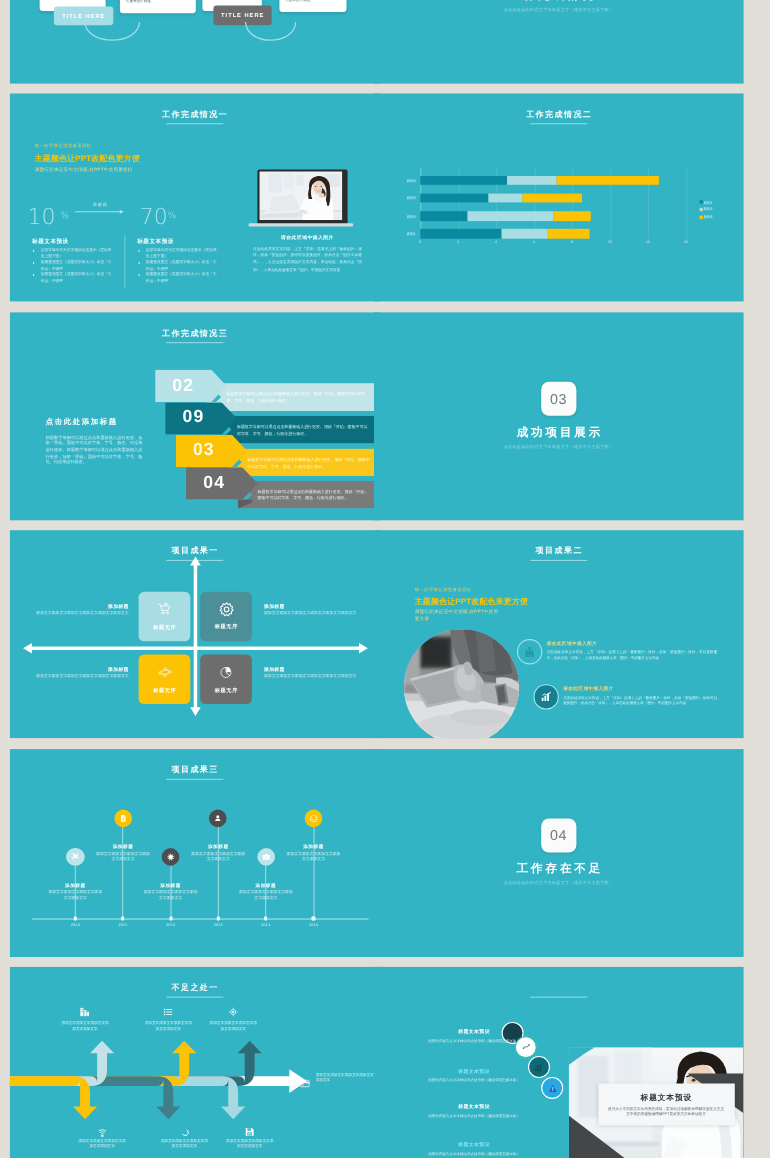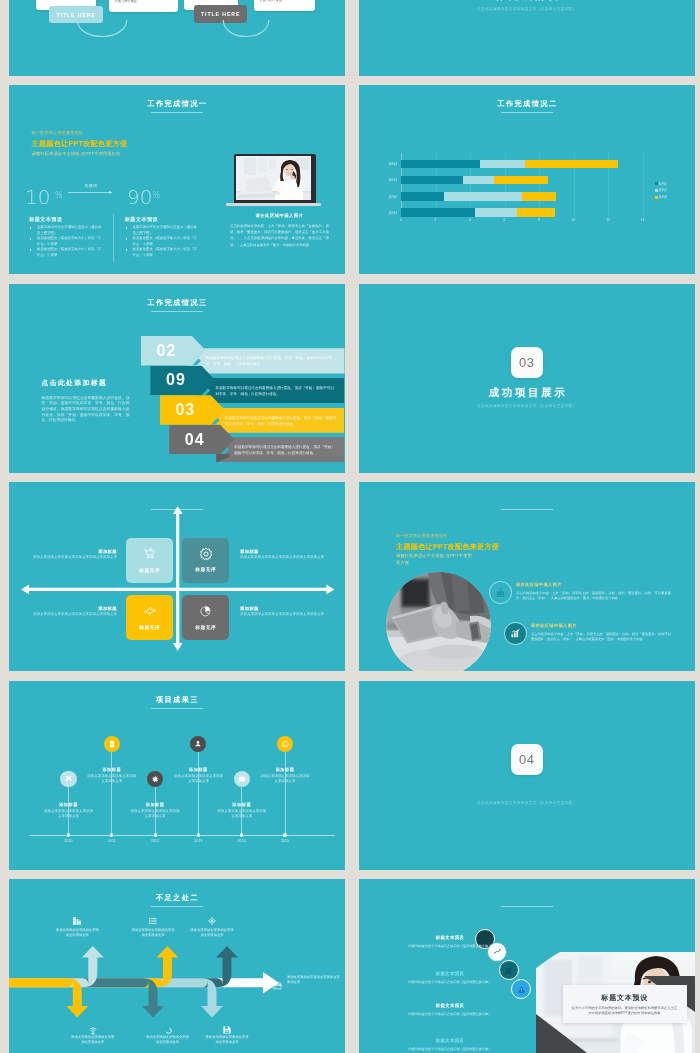--- a/index.html
+++ b/index.html
@@ -1,20 +1,20 @@
 <!DOCTYPE html>
 <html><head>
 <meta charset="utf-8">
 <style>
   html,body{margin:0;padding:0;}
   body{width:700px;height:1053px;background:#e2ded8;
        font-family:"Liberation Sans","DejaVu Sans",sans-serif;overflow:hidden;}
   #page{position:relative;width:700px;height:1053px;overflow:hidden;background:#e2ded8;}
   .slide{position:absolute;width:335.5px;height:189px;background:#33b4c4;overflow:hidden;}
-  .c0{left:9px;} .c1{left:359px;}
+  .c0{left:9px;} .c1{left:340px;}
   .r0{top:-113.5px;} .r1{top:85px;} .r2{top:283.5px;} .r3{top:482px;} .r4{top:680.5px;} .r5{top:879px;}
 
   
   #wm{position:absolute;left:0;top:0;width:700px;height:1053px;pointer-events:none;z-index:40;}
 
   
   .stitle{position:absolute;left:0;right:0;top:14px;text-align:center;color:#ffffff;
           font-size:7.3px;font-weight:bold;letter-spacing:1.3px;text-indent:1.3px;line-height:9px;white-space:nowrap;}
   .srule{position:absolute;left:50%;top:27px;width:52px;height:1px;margin-left:-26px;background:#8fd9e2;}
 
@@ -132,21 +132,21 @@
 </div>
 <div class="slide c0 r1">
   <div class="stitle">工作完成情况一</div>
   <div class="srule"></div>
 
   <div class="ws-small" style="left:22.5px;top:44.5px;">统一的字体让浏览者更轻松</div>
   <div class="ws-big" style="left:22.5px;top:54px;">主题颜色让PPT改配色更方便</div>
   <div class="ws-sub" style="left:22.5px;top:65.5px;">调整行距来适应中文排版,在PPT中使用更轻松</div>
 
   <div class="ws-num" style="left:16px;top:101px;font-size:20px;"><span>10</span><span style="font-size:8px;margin-left:4.5px;vertical-align:6px;">%</span></div>
-  <div class="ws-num" style="left:118px;top:101px;font-size:20px;"><span>90</span><span style="font-size:8px;vertical-align:6px;">%</span></div>
+  <div class="ws-num" style="left:118px;top:101px;font-size:20px;"><span>70</span><span style="font-size:8px;vertical-align:6px;">%</span></div>
   <div class="ws-arrowlabel" style="left:57px;top:98px;width:50px;text-align:center;">关键词</div>
   <svg style="position:absolute;left:59px;top:104.5px;" width="47" height="5">
     <path d="M0 2.5H42" stroke="#bde9ef" stroke-width="0.8"></path>
     <path d="M41 .9l3.4 1.6L41 4.1z" fill="#bde9ef"></path>
   </svg>
 
   <div class="ws-colhead" style="left:20.2px;top:130.8px;">标题文本预设</div>
   <div class="ws-bullets" style="left:20.5px;top:140.2px;width:74px;">
     <div class="bl"><i></i><span>全部字体均可为文字增加点击显示（建议单</span></div>
     <div class="bl2">击上图下图）</div>
@@ -291,20 +291,21 @@
       </div>
 </div>
 <div class="slide c1 r2">
   <div class="sd-box" style="top:63.5px;">
     <div class="sd-num">03</div>
   </div>
   <div class="sd-title" style="top:102.5px;">成功项目展示</div>
   <div class="sd-sub" style="top:119.5px;">点击此处编辑内容文字本标题文字（建议单句主题字数）</div>
 </div>
 <div class="slide c0 r3">
+  <div class="stitle">项目成果一</div>
   <div class="srule"></div>
 
   <svg style="position:absolute;left:0;top:0;" width="335.5" height="189">
     <path d="M168.7 24 L173.5 32 L170.3 32 L170.3 161 L173.5 161 L168.7 169 L163.9 161 L167.1 161 L167.1 32 L163.9 32 Z" fill="#ffffff"></path>
     <path d="M12 107.4 L20 102.6 L20 105.8 L317.4 105.8 L317.4 102.6 L325.4 107.4 L317.4 112.2 L317.4 109 L20 109 L20 112.2 Z" fill="#ffffff"></path>
   </svg>
 
   <div class="mx-tile" style="left:117.3px;top:56px;width:47px;height:45.2px;background:#a8dde4;">
     <div style="position:absolute;left:50%;margin-left:-7px;top:9px;"><svg viewBox="0 0 24 24" width="14" height="14" fill="none" stroke="#ffffff" stroke-width="1.25" stroke-linecap="round" stroke-linejoin="round">
             <path d="M2 4.2h2.6l2.6 9.6h9.6l2.4-7.2H5.4"></path>
@@ -344,20 +345,21 @@
   <div class="mx-head" style="left:22px;top:66.5px;width:86px;text-align:right;">添加标题</div>
   <div class="mx-body" style="left:22px;top:73px;width:86px;text-align:right;">添加文字添加文字添加文字添加文字添加文字添加文字</div>
   <div class="mx-head" style="left:231px;top:66.5px;width:86px;">添加标题</div>
   <div class="mx-body" style="left:231px;top:73px;width:86px;">添加文字添加文字添加文字添加文字添加文字添加文字</div>
   <div class="mx-head" style="left:22px;top:123.5px;width:86px;text-align:right;">添加标题</div>
   <div class="mx-body" style="left:22px;top:130px;width:86px;text-align:right;">添加文字添加文字添加文字添加文字添加文字添加文字</div>
   <div class="mx-head" style="left:231px;top:123.5px;width:86px;">添加标题</div>
   <div class="mx-body" style="left:231px;top:130px;width:86px;">添加文字添加文字添加文字添加文字添加文字添加文字</div>
 </div>
 <div class="slide c1 r3">
+  <div class="stitle">项目成果二</div>
   <div class="srule"></div>
 
   <div class="ws-small" style="left:37px;top:51px;">统一的字体让浏览者更轻松</div>
   <div class="ws-big" style="left:37px;top:59.5px;">主题颜色让PPT改配色来更方便</div>
   <div class="ws-sub" style="left:37px;top:71px;width:80px;line-height:6.5px;">调整行距来适应中文排版,在PPT中使用更方便</div>
 
   <div class="pl-circle" style="left:27px;top:89.5px;width:105px;height:105px;">
     <svg viewBox="0 0 100 100" width="105" height="105">
       <defs>
             <clipPath id="pc2">
@@ -502,24 +504,25 @@
           </svg>
         </div>
         <div class="tl-head" style="left:250px;top:86.5px;width:52px;">添加标题</div>
         <div class="tl-body" style="left:250px;top:93px;width:52px;">添加文字添加文字添加文字添加文字添加文字</div>
       </div>
 </div>
 <div class="slide c1 r4">
   <div class="sd-box" style="top:63.5px;">
     <div class="sd-num">04</div>
   </div>
+  <div class="sd-title" style="top:102.5px;">工作存在不足</div>
   <div class="sd-sub" style="top:119.5px;">点击此处编辑内容文字本标题文字（建议单句主题字数）</div>
 </div>
 <div class="slide c0 r5">
-  <div class="stitle">不足之处二</div>
+  <div class="stitle">不足之处一</div>
   <div class="srule"></div>
   <svg style="position:absolute;left:0;top:0;" width="335.5" height="189">
     <path d="M-4,99.3 L254,99.3 L254,93.0 L270,103.8 L254,114.6 L254,108.3 L-4,108.3 Z" fill="#ffffff"></path>
     <path d="M-4.0,108.3 L207.5,108.3 Q222.5,108.3 222.5,93.3 L222.5,78.6 L229.0,78.6 L218.0,67.1 L207.0,78.6 L213.5,78.6 L213.5,105.3 Q213.5,99.3 207.5,99.3 L-4.0,99.3 Z" fill="#2f6b77"></path>
     <path d="M-4.0,99.3 L192.5,99.3 Q207.5,99.3 207.5,114.3 L207.5,127.0 L214.0,127.0 L203.0,138.5 L192.0,127.0 L198.5,127.0 L198.5,102.3 Q198.5,108.3 192.5,108.3 L-4.0,108.3 Z" fill="#a8d8e0"></path>
     <path d="M-4.0,108.3 L148.0,108.3 Q163.0,108.3 163.0,93.3 L163.0,78.6 L169.5,78.6 L158.5,67.1 L147.5,78.6 L154.0,78.6 L154.0,105.3 Q154.0,99.3 148.0,99.3 L-4.0,99.3 Z" fill="#fbc304"></path>
     <path d="M-4.0,99.3 L133.5,99.3 Q148.5,99.3 148.5,114.3 L148.5,127.0 L155.0,127.0 L144.0,138.5 L133.0,127.0 L139.5,127.0 L139.5,102.3 Q139.5,108.3 133.5,108.3 L-4.0,108.3 Z" fill="#3f7f8a"></path>
     <path d="M-4.0,108.3 L73.3,108.3 Q88.3,108.3 88.3,93.3 L88.3,78.6 L94.8,78.6 L83.8,67.1 L72.8,78.6 L79.3,78.6 L79.3,105.3 Q79.3,99.3 73.3,99.3 L-4.0,99.3 Z" fill="#c3e2e8"></path>
     <path d="M-4.0,99.3 L57.8,99.3 Q72.8,99.3 72.8,114.3 L72.8,127.0 L79.3,127.0 L68.3,138.5 L57.3,127.0 L63.8,127.0 L63.8,102.3 Q63.8,108.3 57.8,108.3 L-4.0,108.3 Z" fill="#fbc304"></path>
   </svg>

